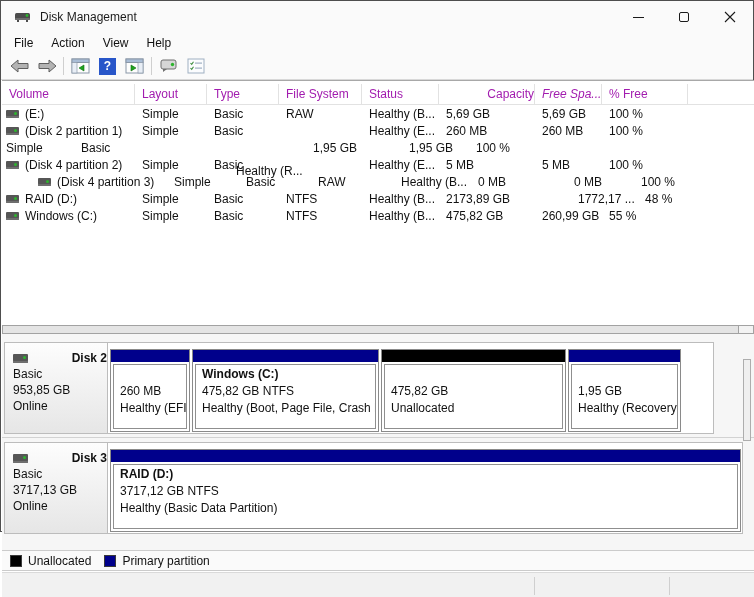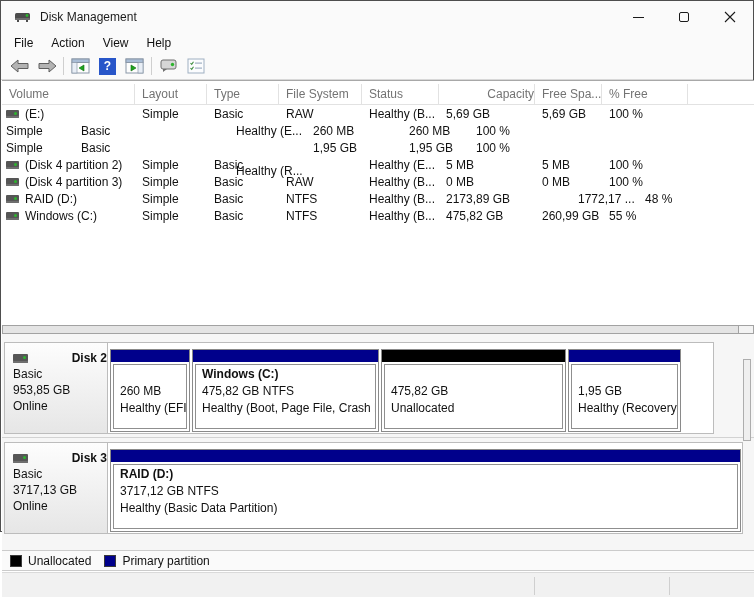--- a/index.html
+++ b/index.html
@@ -23,21 +23,21 @@
   
   .toolbar { position:absolute; top:52px; left:0; right:0; height:27px; background:#fafafa; border-bottom:1px solid #d8d8d8; display:flex; align-items:center; padding-left:5px; }
   .tb-btn { width:27px; height:24px; display:flex; align-items:center; justify-content:center; }
   .tb-sep { width:1px; height:18px; background:#cfcfcf; margin:0 3px; }
   .help-box { width:17px; height:17px; background:#2856c9; color:#fff; display:flex; align-items:center; justify-content:center; font-weight:bold; font-size:12px; }
   .help-box::after { content:"?"; }
 
   
   .toppane { position:absolute; top:79px; left:1px; width:752px; height:245px; background:#fff; border-top:1px solid #a8a8a8; }
   .vheader { display:flex; height:21px; margin-top:3px; border-bottom:1px solid #e2e2e2; }
-  .hcell { border-right:1px solid #e2e2e2; padding:3px 0 0 7px; white-space:nowrap; overflow:hidden; color:#737373; }
+  .hcell { border-right:1px solid #e2e2e2; padding:3px 0 0 7px; white-space:nowrap; overflow:hidden; color:#a21caf; }
   .hfill { flex:1; border-right:none; }
   .vrow { display:flex; height:17px; align-items:center; }
   .vcell { padding-left:7px; white-space:nowrap; overflow:hidden; display:flex; align-items:center; }
   .vcell:first-child { padding-left:4px; }
   .vol-icon { width:13px; height:8px; background:#565656; border-radius:1px; margin-right:6px; position:relative; flex:0 0 13px; box-shadow:inset 0 -2px 0 #6e6e6e; }
   .vol-icon::after { content:""; position:absolute; right:2px; top:2px; width:3px; height:3px; background:#2db52d; border-radius:50%; }
 
   
   .splitter { position:absolute; top:324px; left:1px; width:752px; height:9px; background:#f3f3f3; border:1px solid #a2a2a2; }
   .splitter-thumb { position:absolute; left:0; top:0; height:7px; width:736px; background:#e4e4e4; border-right:1px solid #a2a2a2; }
@@ -158,21 +158,21 @@
   </div>
 
   <div class="toppane">
     <div class="vheader" id="vheader">
         <div class="hcell" style="width: 133px; flex: 0 0 133px;">Volume</div>
         <div class="hcell" style="width: 72px; flex: 0 0 72px;">Layout</div>
         <div class="hcell" style="width: 72px; flex: 0 0 72px;">Type</div>
         <div class="hcell" style="width: 83px; flex: 0 0 83px;">File System</div>
         <div class="hcell" style="width: 77px; flex: 0 0 77px;">Status</div>
         <div class="hcell" style="width: 96px; flex: 0 0 96px; text-align: right;">Capacity</div>
-        <div class="hcell" style="width: 67px; flex: 0 0 67px;">Free Spa...</div>
+        <div class="hcell" style="width: 67px; flex: 0 0 67px; font-style: italic;">Free Spa...</div>
         <div class="hcell" style="width: 86px; flex: 0 0 86px;">% Free</div>
         <div class="hcell hfill"></div>
       </div>
     <div id="vrows">
         <div class="vrow">
           <div class="vcell" style="width: 133px; flex: 0 0 133px;">
             <span class="vol-icon"></span>
             <span>(E:)</span>
           </div>
           <div class="vcell" style="width: 72px; flex: 0 0 72px;">
@@ -191,20 +191,24 @@
             <span>5,69 GB</span>
           </div>
           <div class="vcell" style="width: 67px; flex: 0 0 67px;">
             <span>5,69 GB</span>
           </div>
           <div class="vcell" style="width: 86px; flex: 0 0 86px;">
             <span>100 %</span>
           </div>
         </div>
         <div class="vrow">
+          <div class="vcell" style="width: 133px; flex: 0 0 133px;">
+            <span class="vol-icon"></span>
+            <span>(Disk 2 partition 1)</span>
+          </div>
           <div class="vcell" style="width: 72px; flex: 0 0 72px;">
             <span>Simple</span>
           </div>
           <div class="vcell" style="width: 72px; flex: 0 0 72px;">
             <span>Basic</span>
           </div>
           <div class="vcell" style="width: 83px; flex: 0 0 83px;">
             <span></span>
           </div>
           <div class="vcell" style="width: 77px; flex: 0 0 77px;">
@@ -264,21 +268,21 @@
             <span>5 MB</span>
           </div>
           <div class="vcell" style="width: 67px; flex: 0 0 67px;">
             <span>5 MB</span>
           </div>
           <div class="vcell" style="width: 86px; flex: 0 0 86px;">
             <span>100 %</span>
           </div>
         </div>
         <div class="vrow">
-          <div class="vcell" style="width: 133px; flex: 0 0 133px;">
+          <div class="vcell" style="width: 133px; flex: 0 0 133px; margin-left: 32px;">
             <span class="vol-icon"></span>
             <span>(Disk 4 partition 3)</span>
           </div>
           <div class="vcell" style="width: 72px; flex: 0 0 72px;">
             <span>Simple</span>
           </div>
           <div class="vcell" style="width: 72px; flex: 0 0 72px;">
             <span>Basic</span>
           </div>
           <div class="vcell" style="width: 83px; flex: 0 0 83px;">

